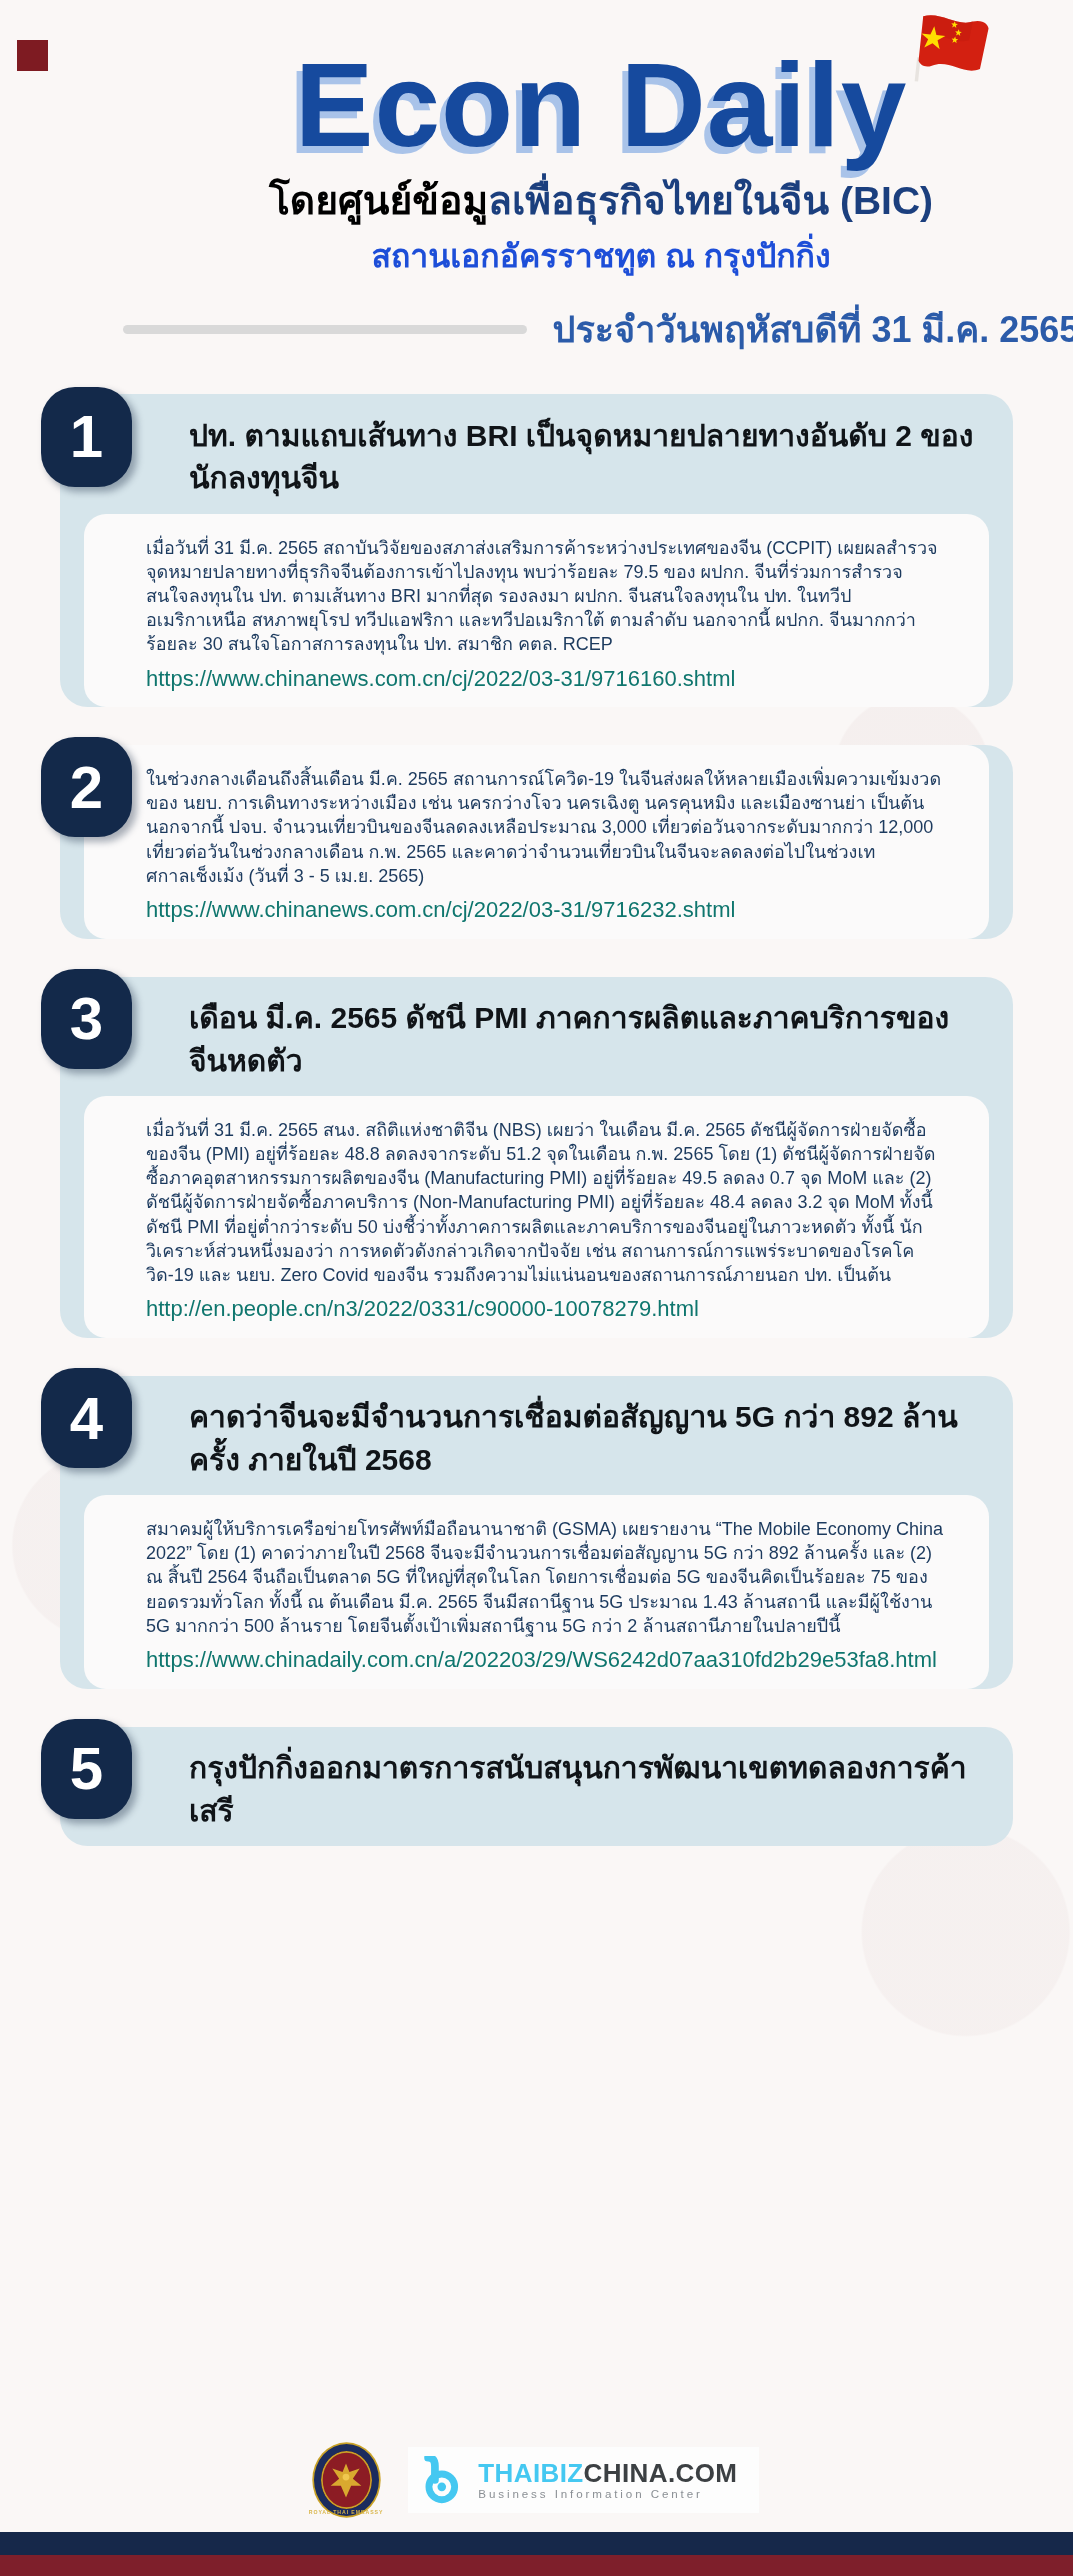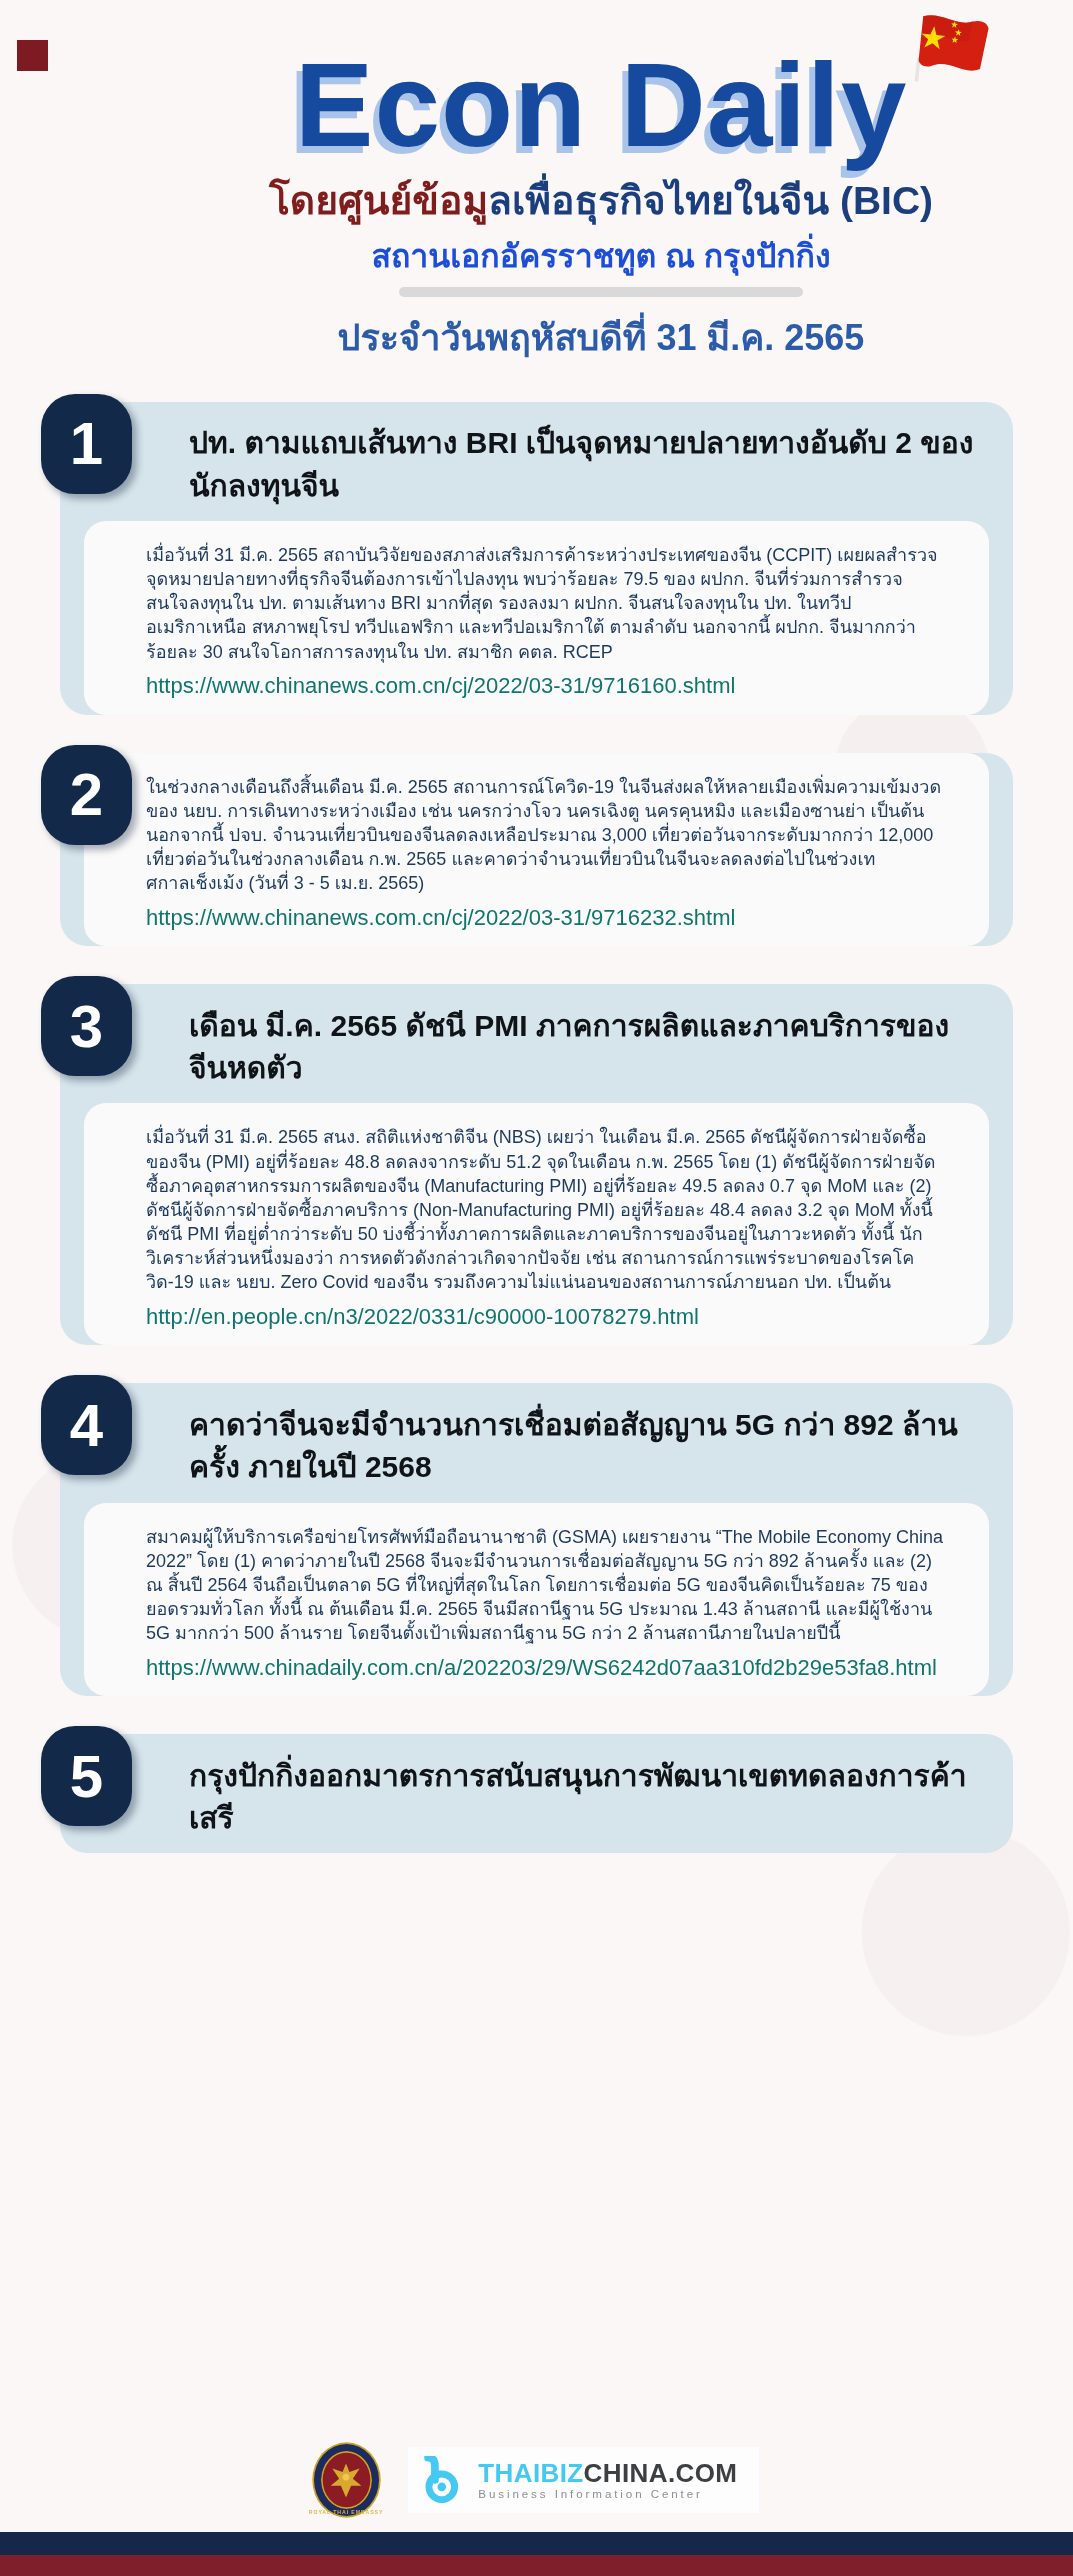--- a/index.html
+++ b/index.html
@@ -20,24 +20,24 @@
   .corner-square { position: absolute; left: 17px; top: 40px; width: 31px; height: 31px; background: #7e1b22; }
   .header { padding: 45px 17px 0 146px; text-align: center; position: relative; }
   .title-wrap { position: relative; display: inline-block; }
   .main-title {
     font-size: 118px; font-weight: 800; line-height: 1.02; letter-spacing: 0.9px;
     color: #164a9e; text-shadow: -6px 6.9px 0 #a9c3e9;
     white-space: nowrap; margin: 0; text-align: right;
   }
   .flag { position: absolute; right: -82px; top: -33px; width: 86px; height: 74px; }
   .subtitle1 { margin-top: 13.7px; font-size: 39px; font-weight: 800; line-height: 1.15; }
-  .subtitle1 .sub-black { color: #7f1d1d; }
+  .subtitle1 .sub-black { color: #000000; }
   .subtitle1 .sub-blue  { color: #1b3f7e; }
   .subtitle2 { margin-top: 13px; font-size: 32px; font-weight: 700; color: #1d4ed8; line-height: 1.2; }
-  .date-row { display: flex; align-items: center; justify-content: center; margin-top: 12px; gap: 12px; flex-direction: column; }
+  .date-row { display: flex; align-items: center; justify-content: center; margin-top: 26px; gap: 26px; }
   .date-bar { width: 404px; height: 9.4px; border-radius: 5.2px; background: #d9d9d9; flex: none; }
   .date-text { font-size: 36px; font-weight: 800; color: #2b5ba9; white-space: nowrap; }
 
   
   .cards { padding: 0 60px; margin-top: 36px; }
   .card { position: relative; background: #d6e5eb; border-radius: 27.5px; margin-bottom: 38px; }
   .badge {
     position: absolute; left: -19px; top: -7.7px;
     width: 91px; height: 100px; border-radius: 34px;
     background: #13294a; color: #ffffff;

